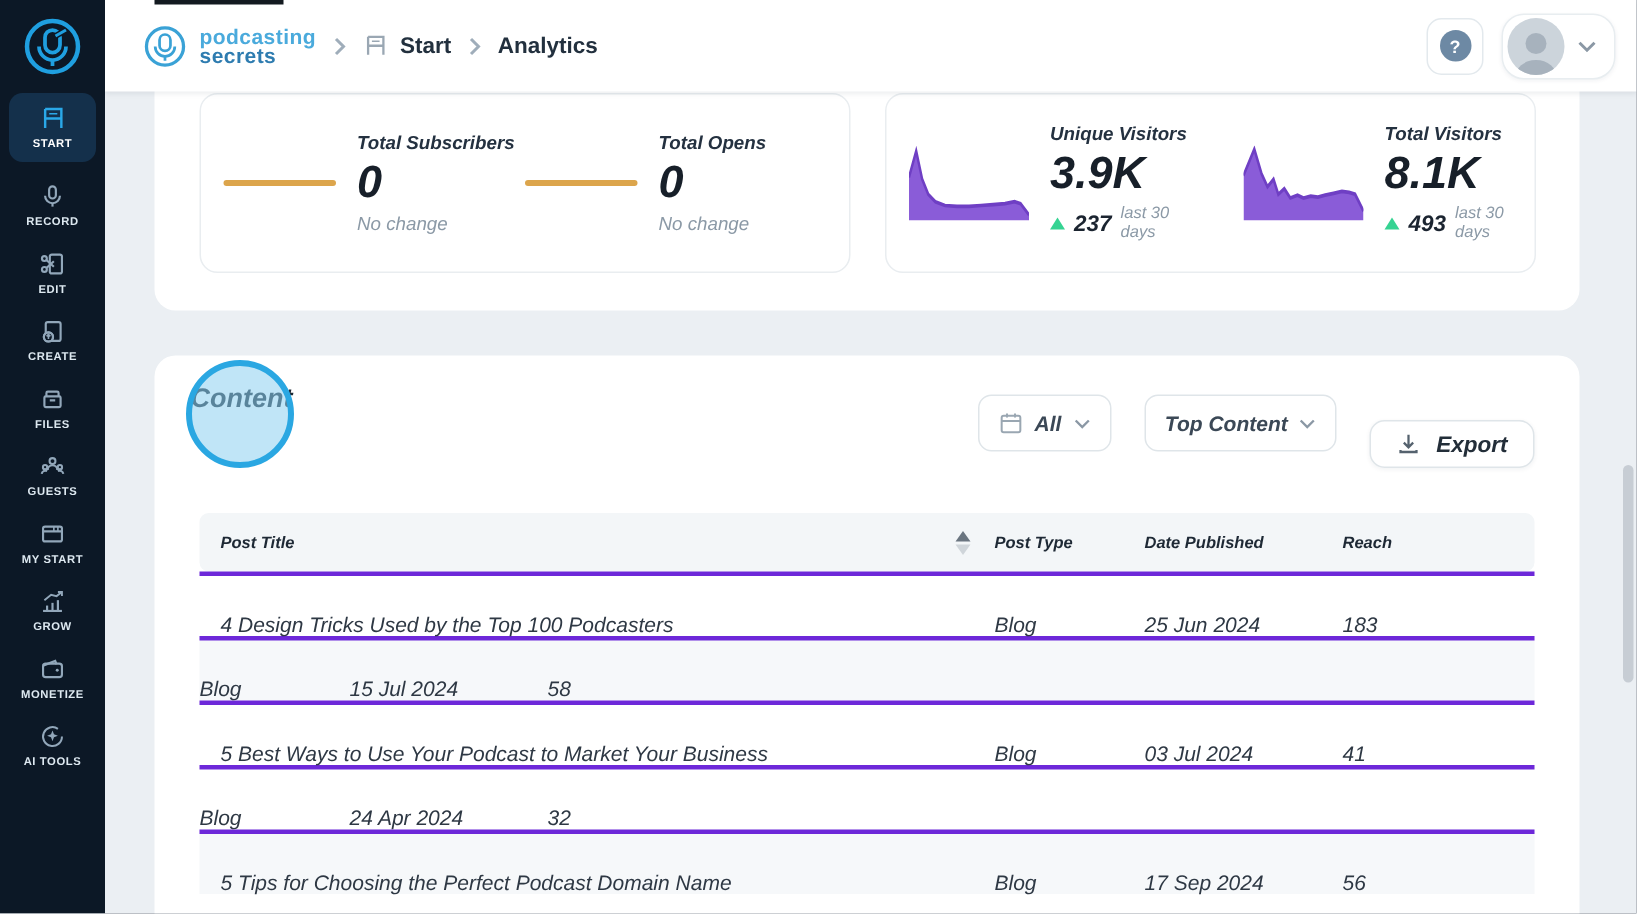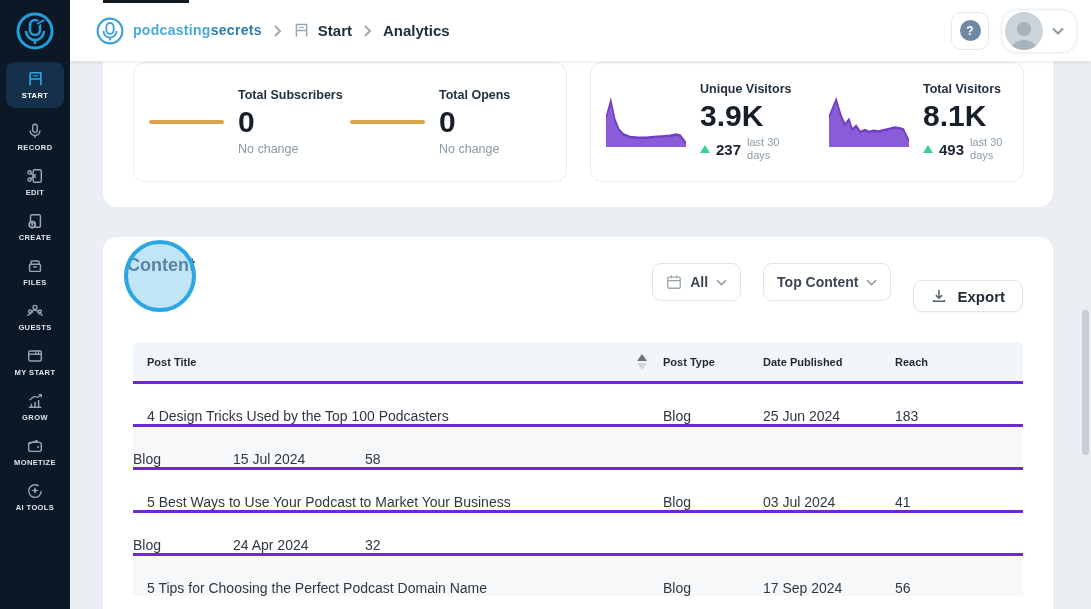--- a/index.html
+++ b/index.html
@@ -14,36 +14,36 @@
   .nav-item .nav-label { font-size:7.5px; font-weight:700; letter-spacing:.4px; color:#dde8f0; white-space:nowrap; }
   .nav-item svg { stroke:#92a7ba; }
   .nav-item.active { background:#14304b; border-radius:9px; height:46px; margin-bottom:6px; }
   .nav-item.active svg { stroke:#2aa8e8; }
   .nav-item.active .nav-label { color:#ffffff; }
   .nav-item:not(.active) { margin-top:0; }
 
   
   .header { position:absolute; left:70px; top:0; width:1021px; height:61px; background:#ffffff; z-index:15; display:flex; align-items:center; padding:0 14px 0 24px; box-shadow:0 1px 4px rgba(20,40,60,.10); }
   .logo-group { display:flex; align-items:center; gap:7px; }
-  .logo-text { display:flex; line-height:13px; }
+  .logo-text { display:flex; flex-direction:column; line-height:13px; }
   .logo-l1 { font-size:14px; font-weight:700; color:#4aaadc; letter-spacing:.3px; }
   .logo-l2 { font-size:14px; font-weight:700; color:#2e7cb0; letter-spacing:.3px; }
   .crumb-sep { margin:0 11px; display:flex; align-items:center; }
   .crumb { font-size:15px; font-weight:800; color:#22303e; }
   .crumb-flag { margin-right:8px; display:flex; align-items:center; }
   .header-spacer { flex:1; }
   .help-btn { width:38px; height:38px; border:1px solid #e3e9ed; border-radius:10px; background:#fff; display:flex; align-items:center; justify-content:center; cursor:pointer; }
   .help-circle { width:21px; height:21px; border-radius:50%; background:#6d89a4; color:#fff; font-size:12px; font-weight:800; display:flex; align-items:center; justify-content:center; }
   .avatar-pill { margin-left:12px; height:44px; border:1px solid #e8edf0; border-radius:15px; background:#fff; display:flex; align-items:center; gap:9px; padding:0 12px 0 3px; cursor:pointer; box-shadow:0 1px 3px rgba(20,40,60,.06); }
   .avatar-circle { width:38px; height:38px; border-radius:50%; background:#ccd4db; overflow:hidden; display:flex; align-items:flex-end; justify-content:center; }
 
   .top-strip { position:absolute; left:103px; top:0; width:86px; height:3px; background:#131a20; z-index:16; }
 
   
-  .panel { position:absolute; background:#fff; border-radius:14px; }
+  .panel { position:absolute; background:#fff; border-radius:14px;font-style:italic; }
   .stats-panel { left:103px; top:30px; width:950px; height:177px; z-index:1; }
   .stat-card { position:absolute; top:32px; height:120px; width:434px; background:#fff; border:1px solid #e9edf0; border-radius:12px; display:flex; align-items:center; padding:0 15px; }
   .stat-card.left { left:30px; }
   .stat-card.right { left:487px;gap:32px; }
   .stat-group { flex:1; display:flex; align-items:center; gap:14px; }
   .spark-flat { width:75px; height:4px; background:#dca54c; border-radius:2px; flex:0 0 auto; }
   .spark-area { width:80px; height:50px; flex:0 0 auto; }
   .stat-text { display:flex; flex-direction:column; gap:5px; }
   .stat-label { font-size:12.5px; font-weight:700; color:#243140; }
   .stat-value { font-size:30px; font-weight:800; color:#171f29; line-height:1; }

